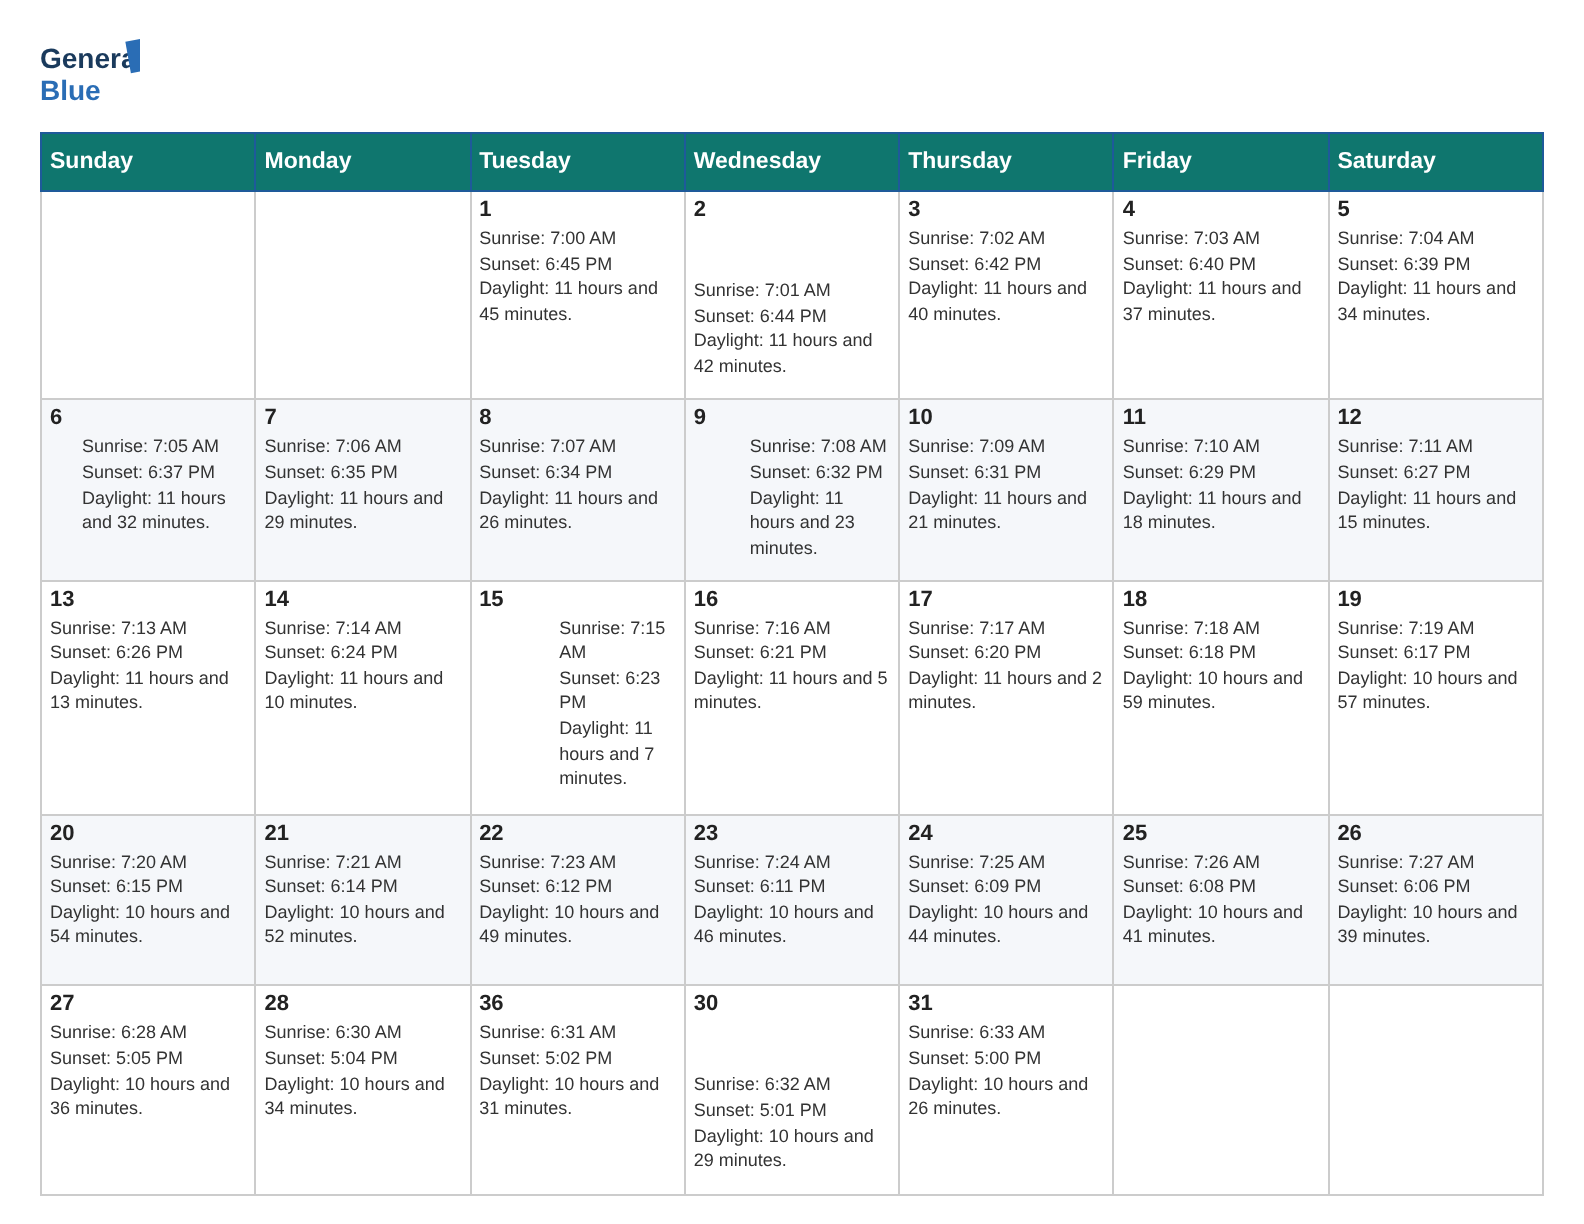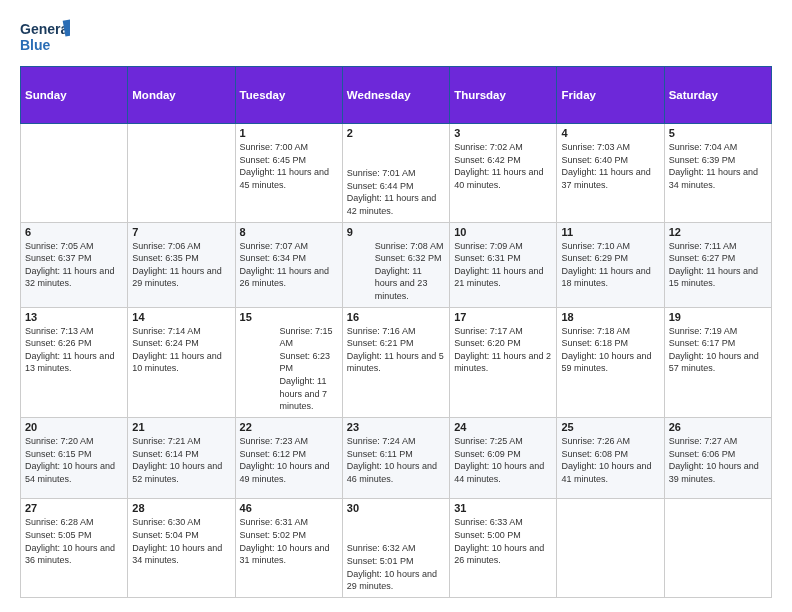--- a/index.html
+++ b/index.html
@@ -42,25 +42,25 @@
       color: #555;
     }
     .calendar {
       flex: 1;
       border: 1px solid #ccc;
       border-collapse: collapse;
       width: 100%;
       table-layout: fixed;
     }
     .calendar th {
-      background: #6d28d9;
+      background: #0f766e;
       color: #fff;
       font-size: 11.5px;
       font-weight: bold;
-      padding: 22px 4px;
+      padding: 8px 4px;
       text-align: left;
       border: 1px solid #1e5a9a;
     }
     .calendar td {
       border: 1px solid #ccc;
       vertical-align: top;
       padding: 3px 4px;
       font-size: 9.5px;
       color: #333;
       background: #fff;
@@ -148,21 +148,21 @@
           <td>
             <span class="day-num">5</span>
             <div class="day-info" style="white-space: pre-line;">Sunrise: 7:04 AM
 Sunset: 6:39 PM
 Daylight: 11 hours and 34 minutes.</div>
           </td>
         </tr>
         <tr>
           <td>
             <span class="day-num">6</span>
-            <div class="day-info" style="white-space: pre-line;">Sunrise: 7:05 AM
+            <div class="day-info" style="white-space: pre-line; margin-left: 16px;">Sunrise: 7:05 AM
 Sunset: 6:37 PM
 Daylight: 11 hours and 32 minutes.</div>
           </td>
           <td>
             <span class="day-num">7</span>
             <div class="day-info" style="white-space: pre-line;">Sunrise: 7:06 AM
 Sunset: 6:35 PM
 Daylight: 11 hours and 29 minutes.</div>
           </td>
           <td>
@@ -291,21 +291,21 @@
 Sunset: 5:05 PM
 Daylight: 10 hours and 36 minutes.</div>
           </td>
           <td>
             <span class="day-num">28</span>
             <div class="day-info" style="white-space: pre-line;">Sunrise: 6:30 AM
 Sunset: 5:04 PM
 Daylight: 10 hours and 34 minutes.</div>
           </td>
           <td>
-            <span class="day-num">46</span>
+            <span class="day-num">36</span>
             <div class="day-info" style="white-space: pre-line;">Sunrise: 6:31 AM
 Sunset: 5:02 PM
 Daylight: 10 hours and 31 minutes.</div>
           </td>
           <td>
             <span class="day-num">30</span>
             <div class="day-info" style="white-space: pre-line; margin-top: 28px;">Sunrise: 6:32 AM
 Sunset: 5:01 PM
 Daylight: 10 hours and 29 minutes.</div>
           </td>

